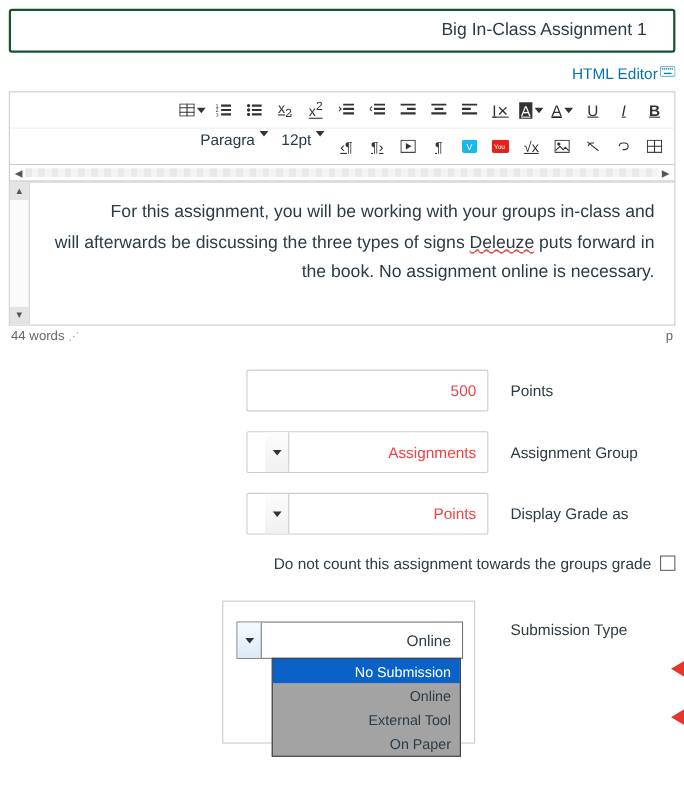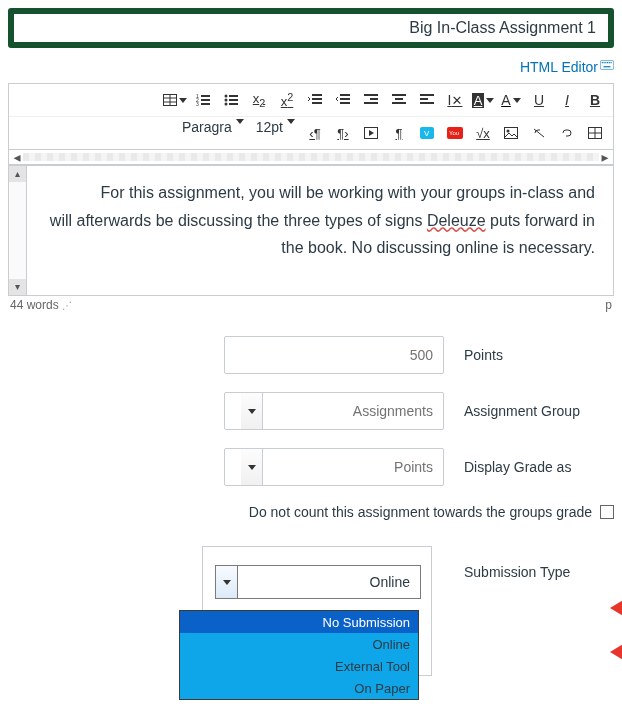--- a/index.html
+++ b/index.html
@@ -10,23 +10,23 @@
     color: #2d3b45;
     padding: 8px;
     width: 622px;
     height: 715px;
     background: #fff;
     direction: rtl;
   }
   .title-input {
     width: 100%;
     height: 40px;
-    border: 6px solid #14532d;
+    border: 2px solid #14532d;
     border-radius: 3px;
-    padding: 0 12px;
+    padding: 0 24px;
     font-size: 16px;
     color: #2d3b45;
     text-align: right;
     direction: ltr;
   }
   .html-editor-row {
     margin-top: 10px;
     display: flex;
     align-items: center;
     gap: 2px;
@@ -146,21 +146,21 @@
   .num-input, .select-like {
     width: 220px;
     height: 38px;
     border: 1px solid #c7cdd1;
     border-radius: 2px;
     display: flex;
     flex-direction: row;
     align-items: center;
     padding: 0 10px;
     font-size: 14px;
-    color: #737373;
+    color: #ef4444;
     background: #fff;
     direction: ltr;
     unicode-bidi: bidi-override;
     text-align: right;
     justify-content: flex-end;
   }
   .select-like {
     justify-content: space-between;
     flex-direction: row-reverse;
   }
@@ -225,25 +225,24 @@
   .dd-button .caretbox2 {
     width: 22px; height: 32px;
     border-right: 1px solid #7a7a7a;
     display: inline-flex; align-items: center; justify-content: center;
     background: linear-gradient(#f7fbff,#dceaf7);
   }
   .dd-list {
     position: absolute;
     top: 33px;
     right: 0;
-    width: 240px;
+    width: 172px;
     border: 1px solid #3b3b3b;
-    background: #0ea5e9;
+    background: #a3a3a3;
     z-index: 5;
-    margin-top: 12px;
   }
   .dd-item {
     height: 22px;
     padding: 0 8px;
     font-size: 13px;
     display: flex;
     align-items: center;
     justify-content: flex-end;
     direction: ltr;
     unicode-bidi: bidi-override;
@@ -484,21 +483,21 @@
   <div class="scrollbar">
     <div class="arrow">▴</div>
     <div class="track2"></div>
     <div class="arrow">▾</div>
   </div>
   <div class="editor-body">
     <p><span>For this assignment, you will be working with your groups in-class and</span></p>
     <p>
       <span>will afterwards be discussing the three types of signs </span><span class="sp">Deleuze</span><span> puts forward in</span>
     </p>
-    <p><span>the book. No discussing online is necessary.</span></p>
+    <p><span>the book. No assignment online is necessary.</span></p>
   </div>
 </div>
 
 <div class="status-row2">
   <span>p</span>
   <span><span>44 words</span> <span class="resize-handle">⋰</span></span>
 </div>
 
 
 <div class="form-area">

